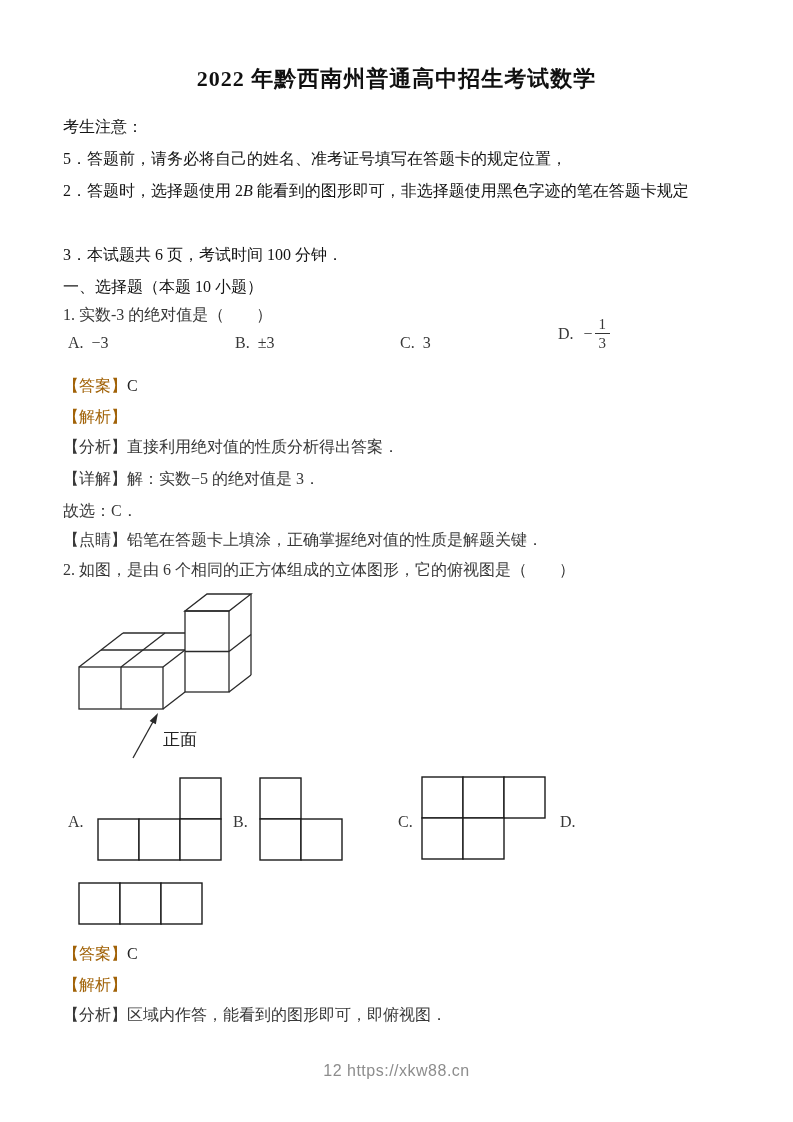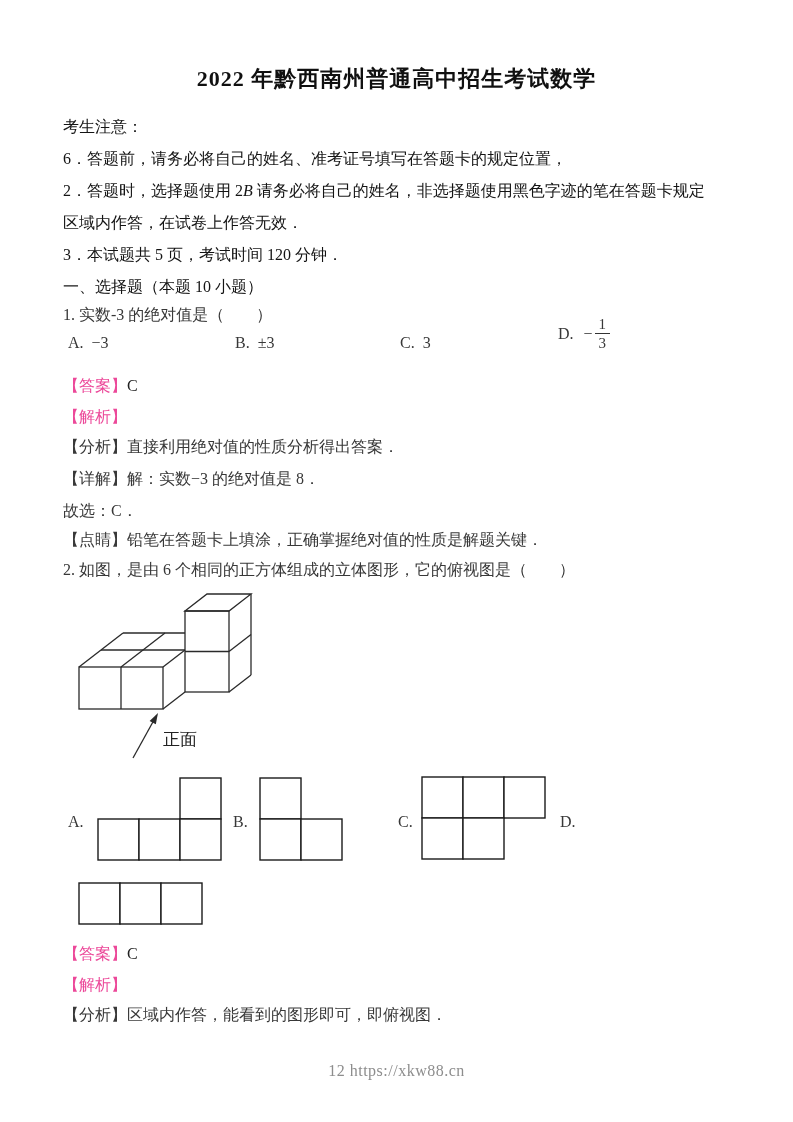--- a/index.html
+++ b/index.html
@@ -7,69 +7,68 @@
     position:relative;width:793px;height:1122px;background:#ffffff;
     font-family:"Liberation Serif","DejaVu Serif",serif;
     color:#383838;overflow:hidden;
   }
   .title{
     position:absolute;top:64px;left:0;width:100%;text-align:center;
     font-size:22px;font-weight:700;color:#101010;letter-spacing:1px;
   }
   .ln{position:absolute;left:63px;font-size:16px;white-space:nowrap;line-height:1.25;}
   .bold{font-weight:400;color:#141414;}
-  .acc{color:#ec4899;text-align:right;}
+  .acc{color:#a16207;text-align:right;}
   .ital{font-style:italic;}
   .opt-letter{font-size:16px;}
   .opt-gap{display:inline-block;width:8px;}
   .d-opt{display:flex;align-items:center;}
   .minus{margin:0 2px 0 10px;}
   .frac{display:inline-flex;flex-direction:column;align-items:center;font-size:15px;line-height:1.2;}
   .frac .num{border-bottom:1.2px solid #333;padding:0 4px;}
   .frac .den{padding:0 4px;}
   .figure{position:absolute;}
   .footer{
     position:absolute;top:1062px;left:0;width:100%;text-align:center;
-    font-family:Liberation Serif, serif;
+    font-family:Liberation Sans, sans-serif;
     font-size:16px;color:#8d8d8d;letter-spacing:0.5px;
   }
 </style>
 </head>
 <body>
 
 <div class="page">
 
   <div class="title">2022 年黔西南州普通高中招生考试数学</div>
 
   <div class="ln bold" style="top:117px">考生注意：</div>
-  <div class="ln bold" style="top:149px">6．答题前，请务必将自己的姓名、准考证号填写在答题卡的规定位置，</div>
-  <div class="ln bold" style="top:181px"><span>2．答题时，选择题使用 2</span><span class="ital">B</span><span> 请务必将自己的姓名，非选择题使用黑色字迹的笔在答题卡规定</span></div>
-  <div class="ln bold" style="top:213px">区域内作答，在试卷上作答无效．</div>
-  <div class="ln bold" style="top:245px">3．本试题共 5 页，考试时间 120 分钟．</div>
+  <div class="ln bold" style="top:149px">5．答题前，请务必将自己的姓名、准考证号填写在答题卡的规定位置，</div>
+  <div class="ln bold" style="top:181px"><span>2．答题时，选择题使用 2</span><span class="ital">B</span><span> 能看到的图形即可，非选择题使用黑色字迹的笔在答题卡规定</span></div>
+  <div class="ln bold" style="top:245px">3．本试题共 6 页，考试时间 100 分钟．</div>
 
   <div class="ln bold" style="top:277px">一、选择题（本题 10 小题）</div>
 
   <div class="ln" style="top:305px">1. 实数-3 的绝对值是（　　）</div>
 
   <div class="ln" style="top:333px;left:68px"><span class="opt-letter">A.</span><span class="opt-gap"></span><span>−3</span></div>
   <div class="ln" style="top:333px;left:235px"><span class="opt-letter">B.</span><span class="opt-gap"></span><span>±3</span></div>
   <div class="ln" style="top:333px;left:400px"><span class="opt-letter">C.</span><span class="opt-gap"></span><span>3</span></div>
   <div class="ln d-opt" style="top:315px;left:558px">
     <span class="opt-letter">D.</span>
     <span class="minus">−</span>
     <span class="frac">
       <span class="num">1</span>
       <span class="den">3</span>
     </span>
   </div>
 
   <div class="ln" style="top:376px"><span class="acc">【答案】</span><span style="color:#222">C</span></div>
   <div class="ln acc" style="top:407px">【解析】</div>
   <div class="ln" style="top:437px">【分析】直接利用绝对值的性质分析得出答案．</div>
-  <div class="ln" style="top:469px">【详解】解：实数−3 的绝对值是 8．</div>
+  <div class="ln" style="top:469px">【详解】解：实数−5 的绝对值是 3．</div>
   <div class="ln" style="top:501px">故选：C．</div>
   <div class="ln" style="top:530px">【点睛】铅笔在答题卡上填涂，正确掌握绝对值的性质是解题关键．</div>
 
   <div class="ln" style="top:560px">2. 如图，是由 6 个相同的正方体组成的立体图形，它的俯视图是（　　）</div>
 
   <svg class="figure" style="left:70px;top:592px" width="200" height="178" viewBox="0 0 200 178">
     <g fill="none" stroke="#2a2a2a" stroke-width="1.3">
       <rect x="9" y="75" width="84" height="42"></rect>
       <line x1="51" y1="75" x2="51" y2="117"></line>
       <line x1="9" y1="75" x2="53" y2="41"></line>

